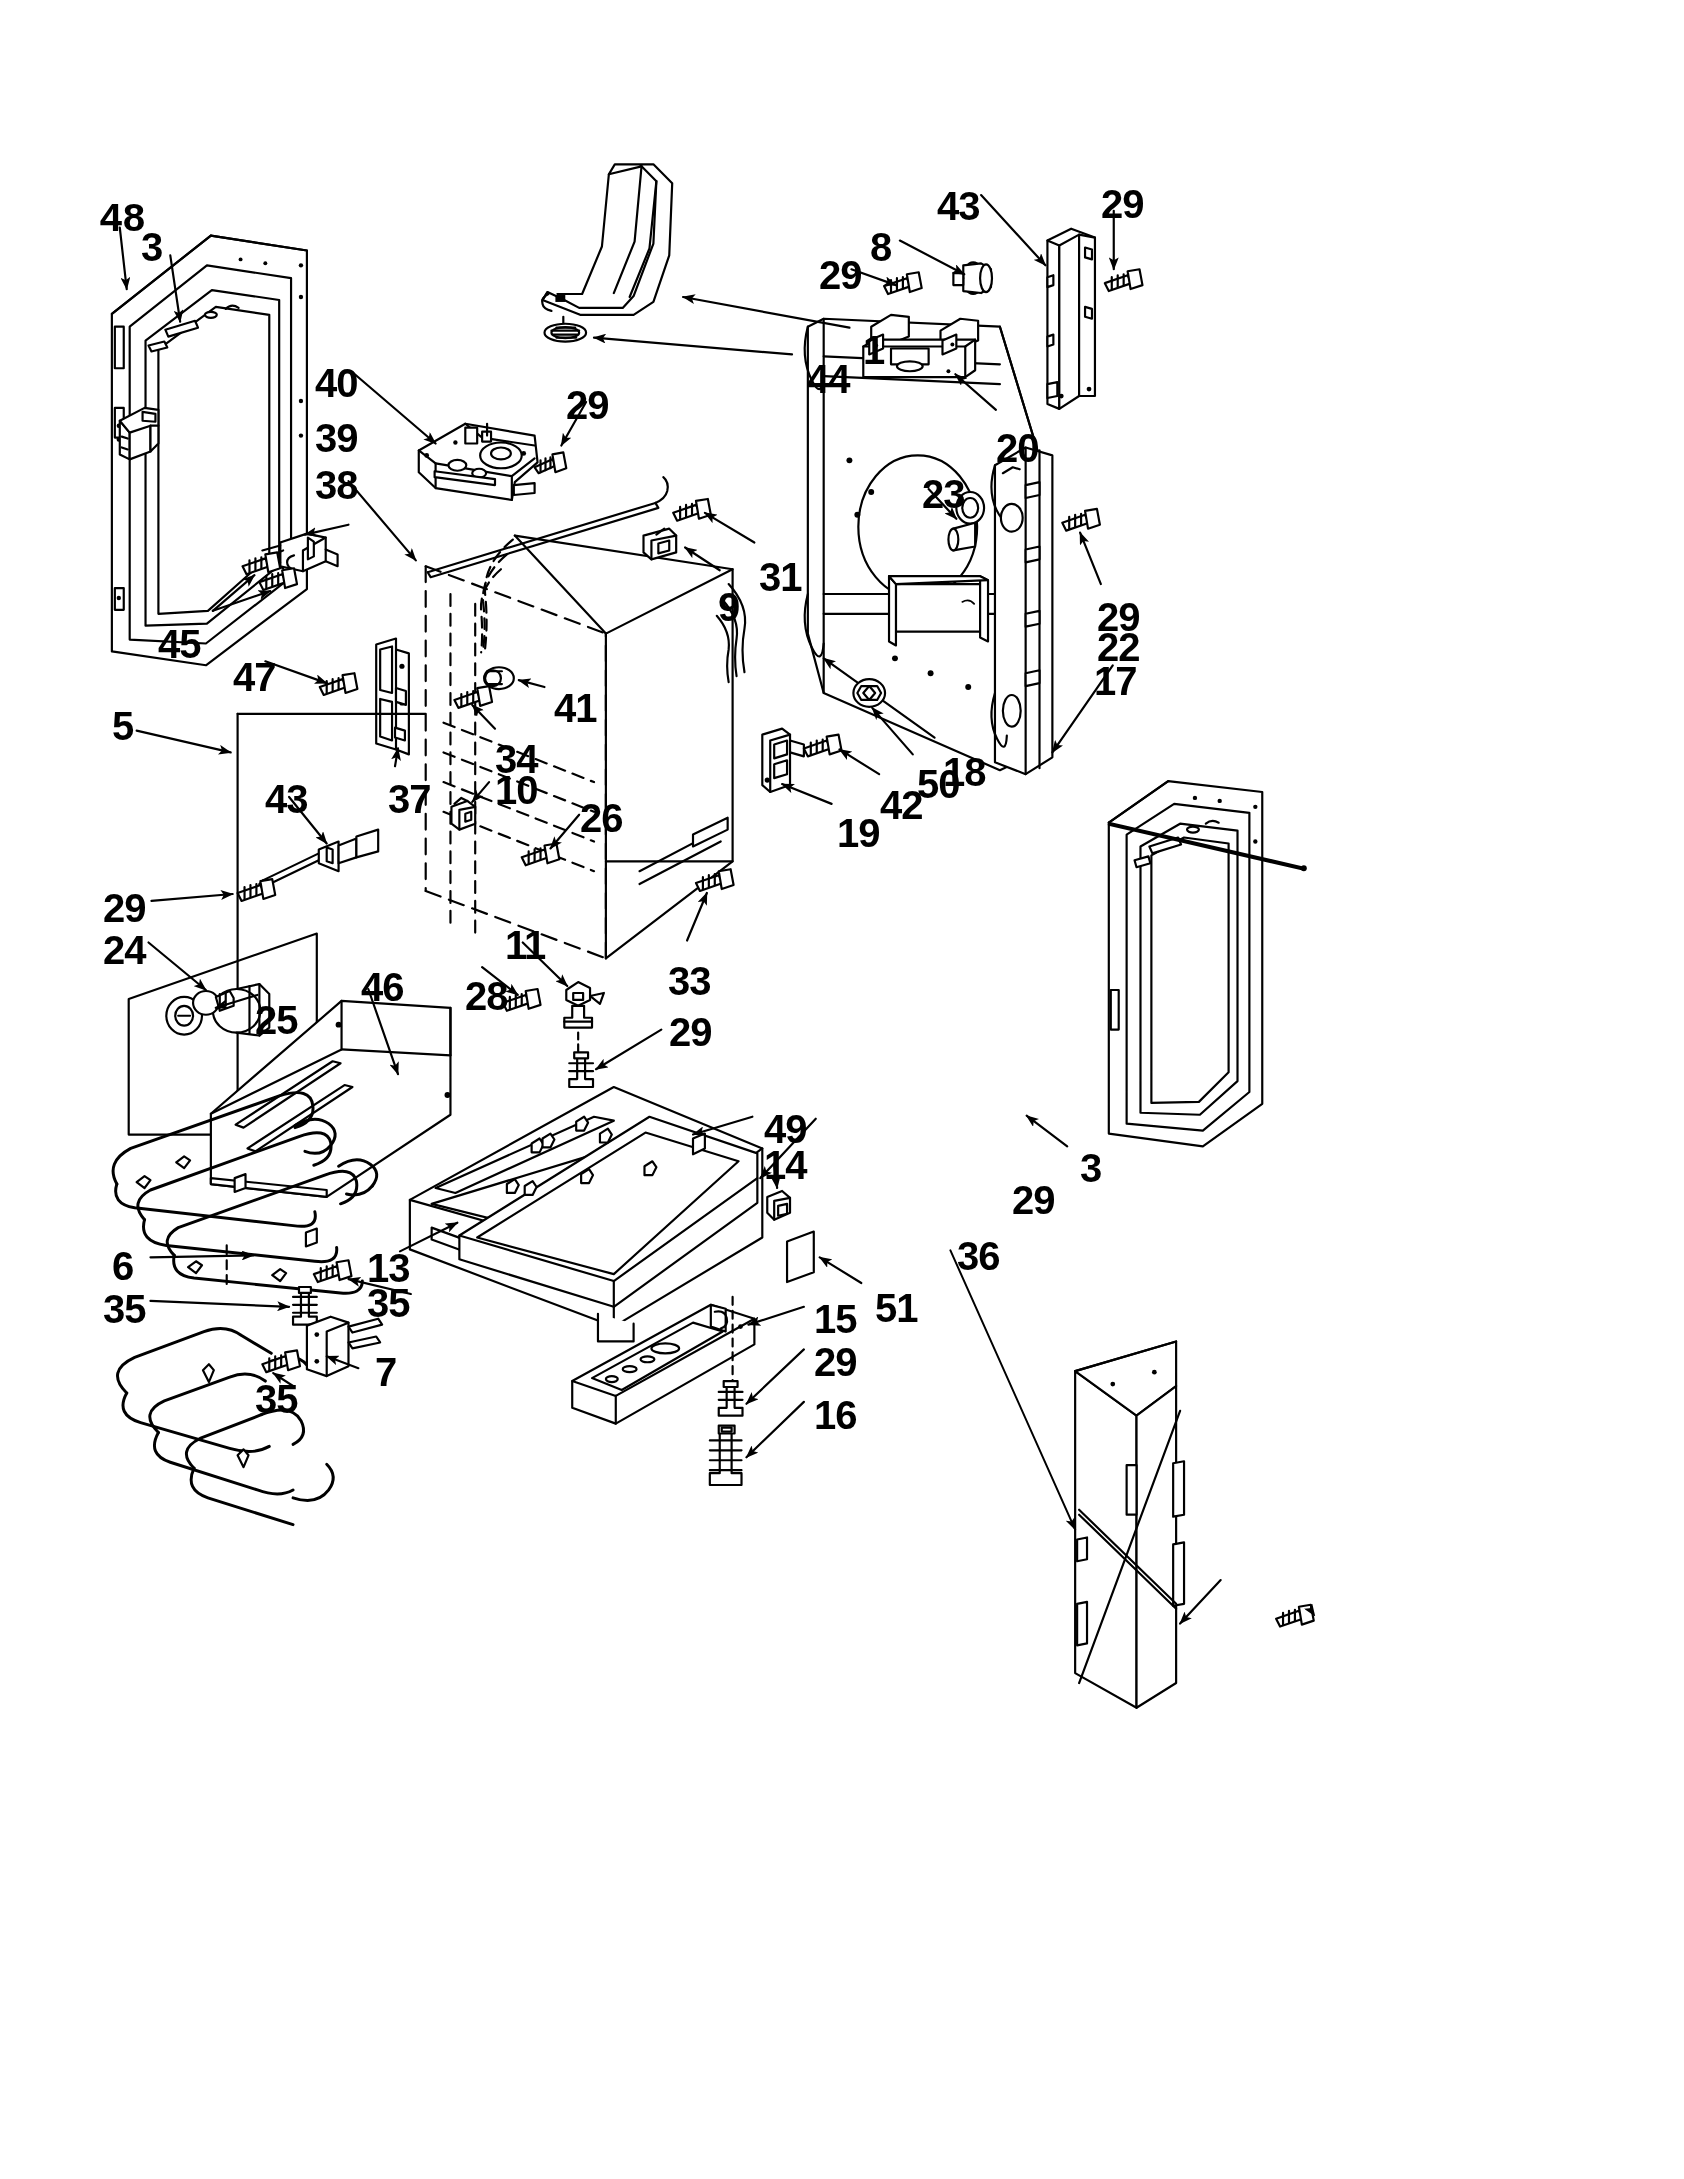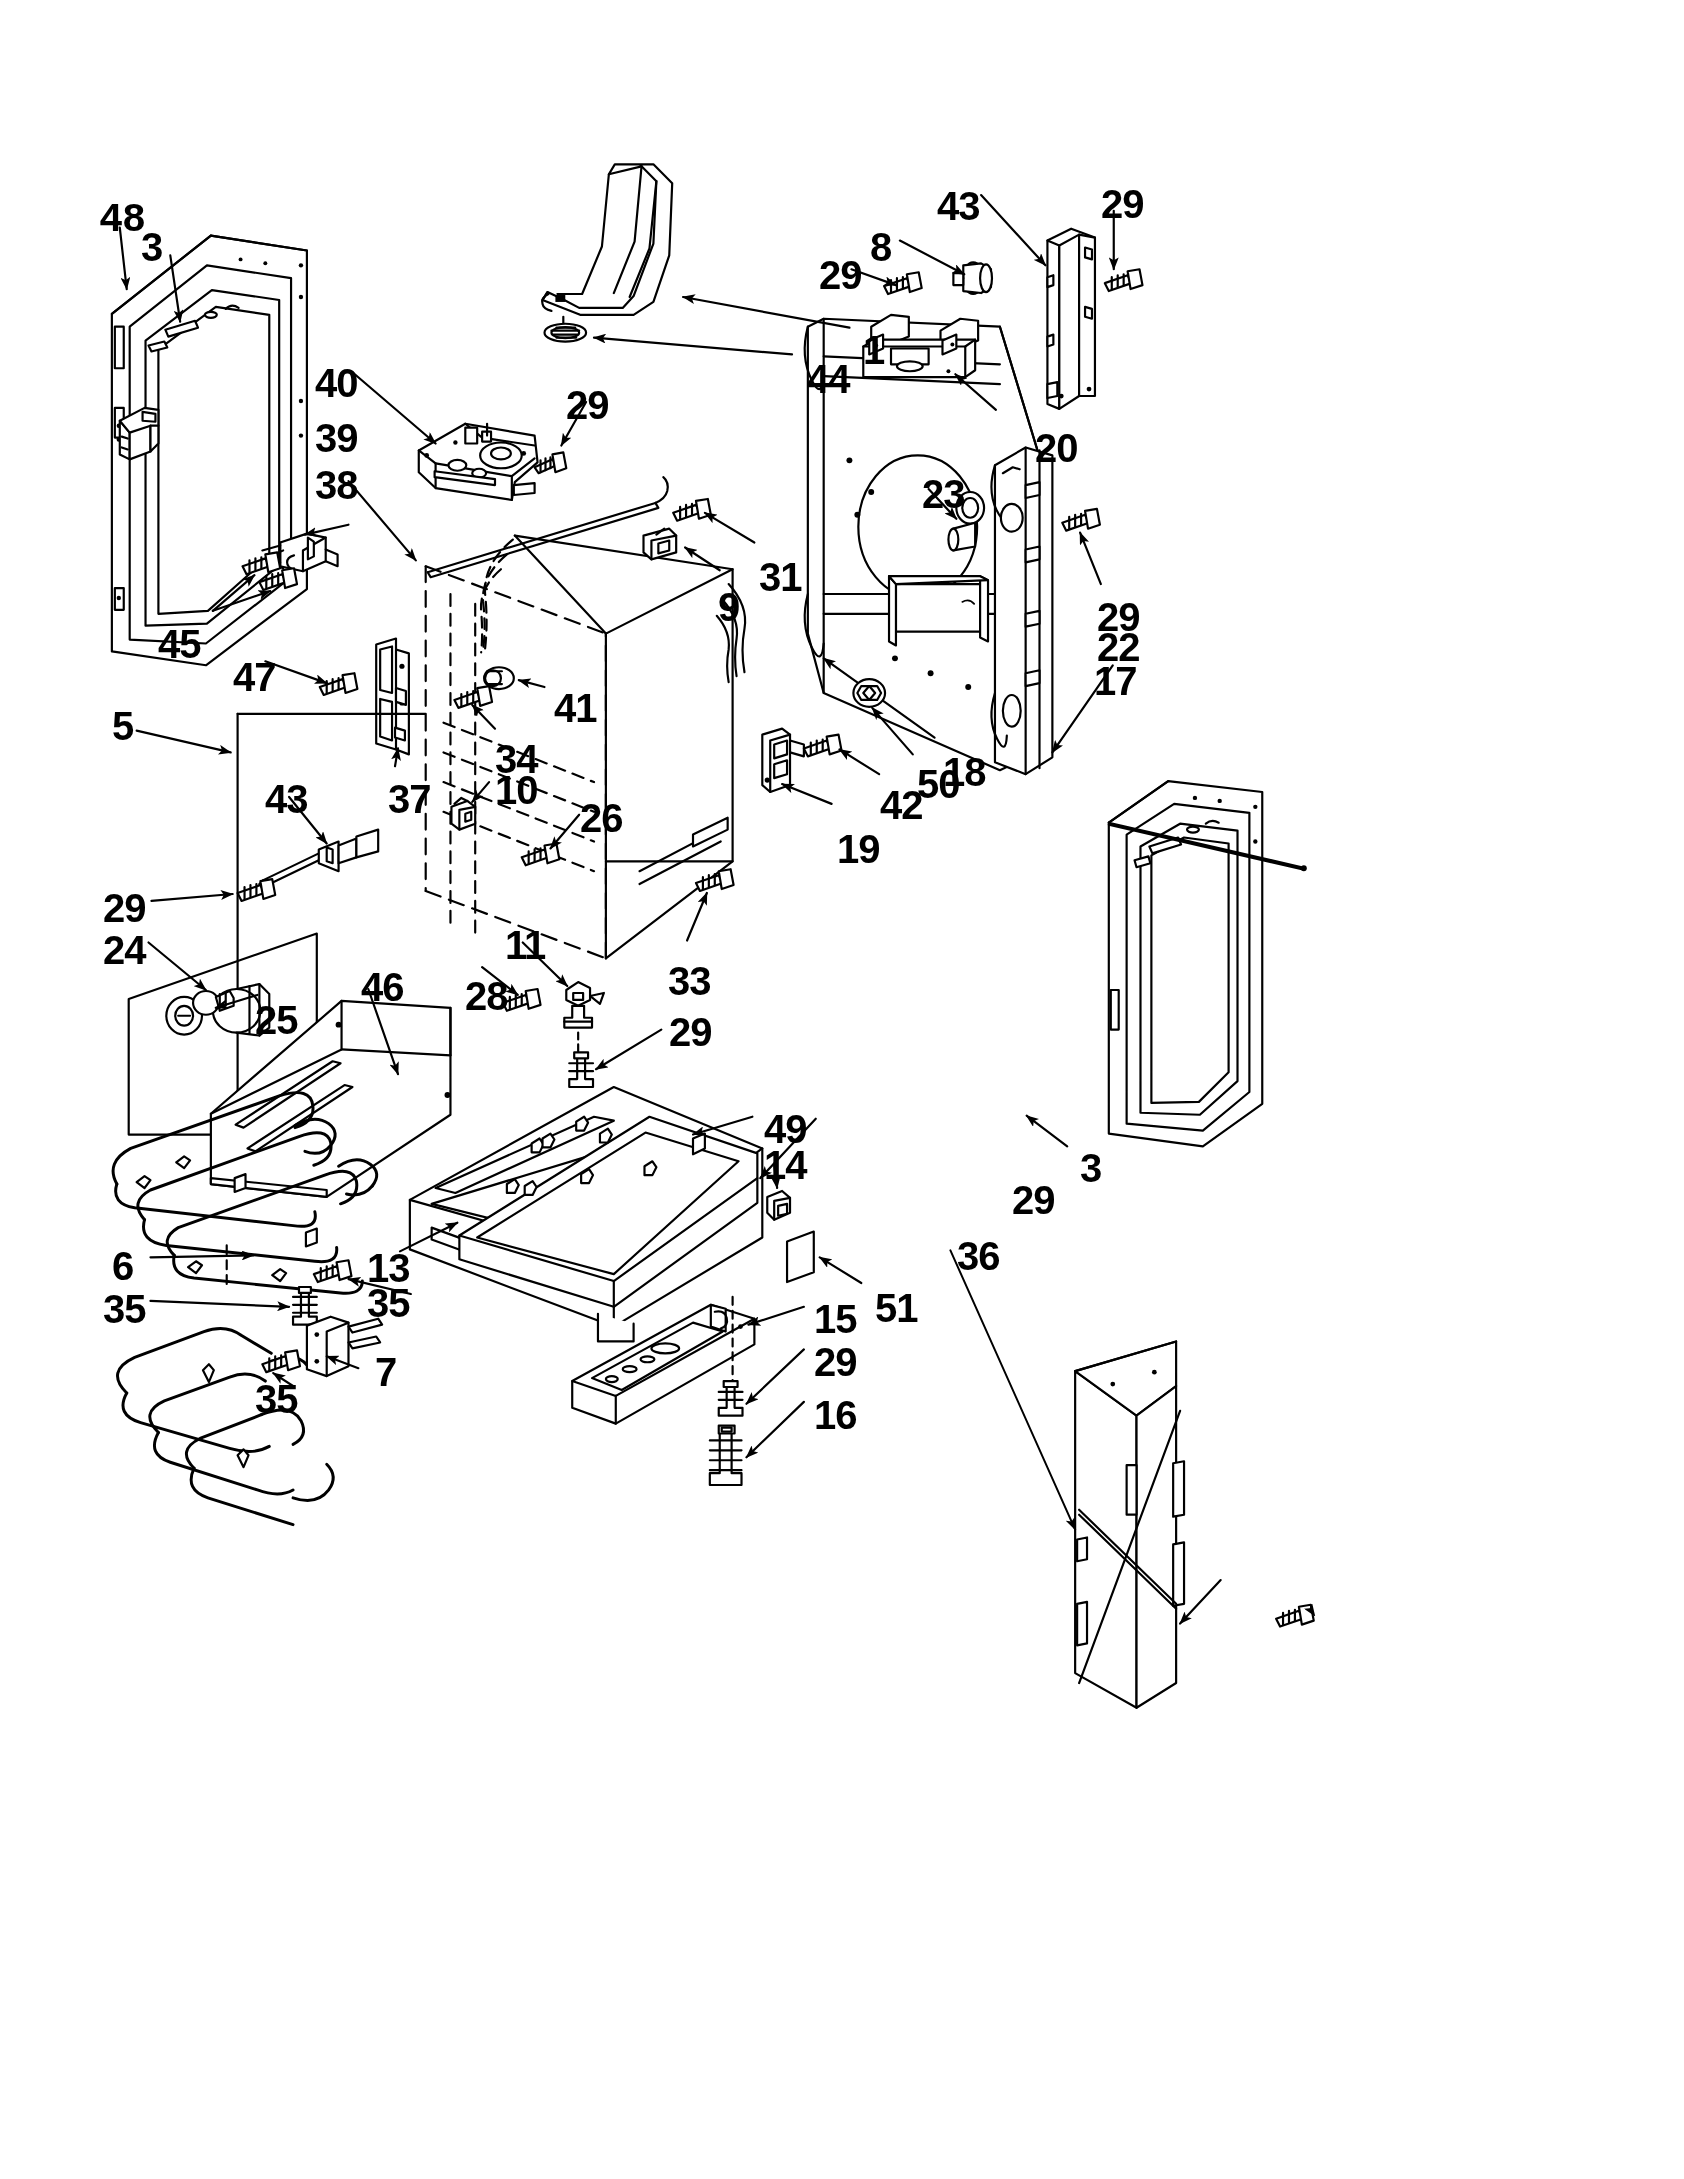--- a/index.html
+++ b/index.html
@@ -667,24 +667,24 @@
 <div class="cal lg" style="left:875px;top:1288px;">51</div>
 <div class="cal lg" style="left:814px;top:1342px;">29</div>
 <div class="cal lg" style="left:814px;top:1395px;text-align:center;">16</div>
 <div class="cal lg" style="left:957px;top:1236px;">36</div>
 <div class="cal lg" style="left:1012px;top:1180px;">29</div>
 <div class="cal lg" style="left:1080px;top:1148px;">3</div>
 <div class="cal lg" style="left:937px;top:186px;">43</div>
 <div class="cal lg" style="left:1101px;top:184px;">29</div>
 <div class="cal lg" style="left:870px;top:227px;">8</div>
 <div class="cal lg" style="left:819px;top:255px;">29</div>
-<div class="cal lg" style="left:996px;top:428px;margin-left:39px;">20</div>
+<div class="cal lg" style="left:996px;top:428px;">20</div>
 <div class="cal lg" style="left:922px;top:474px;">23</div>
 <div class="cal lg" style="left:943px;top:752px;">18</div>
 <div class="cal lg" style="left:917px;top:764px;">50</div>
 <div class="cal lg" style="left:880px;top:785px;">42</div>
-<div class="cal lg" style="left:837px;top:813px;margin-top:16px;">19</div>
+<div class="cal lg" style="left:837px;top:813px;">19</div>
 <div class="cal lg" style="left:1097px;top:597px;">29</div>
 <div class="cal lg" style="left:1097px;top:627px;">22</div>
 <div class="cal lg" style="left:1094px;top:661px;">17</div>
 
 </div>
 
 
 </body></html>

